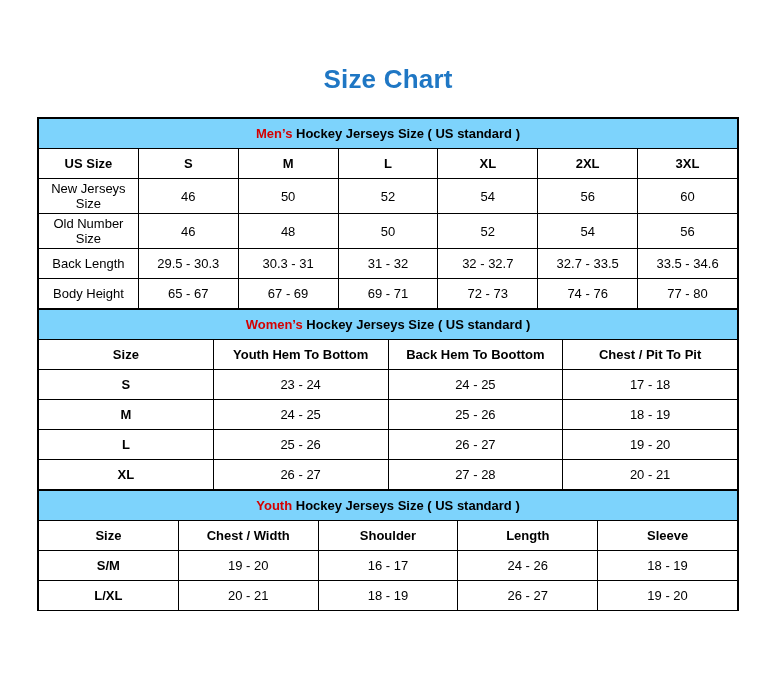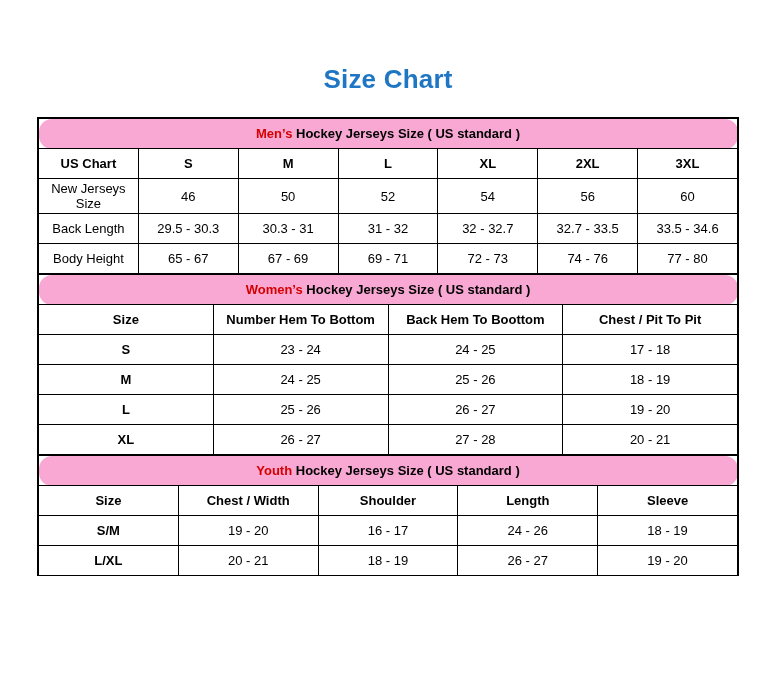--- a/index.html
+++ b/index.html
@@ -45,25 +45,24 @@
     vertical-align: middle;
     height: 25px;
     padding: 2px 2px;
   }
   
   .chart-wrap table.size-table {
     border-left: none;
     border-top: none;
   }
   .section-head td {
-    background: #f9a8d4;
+    background: #7dd3fc;
     font-weight: bold;
     font-size: 14px;
     height: 30px;
-    border-radius: 13px;
   }
   .section-head .accent-men { color: #d40000; }
   .section-head .accent-women { color: #d40000; }
   .section-head .accent-youth { color: #d40000; }
   .col-head td {
     font-weight: bold;
   }
   .row-label {
     font-weight: normal;
   }
@@ -81,38 +80,47 @@
   <div class="chart-wrap">
 
     <table class="size-table">
       <tbody>
         <tr class="section-head">
           <td colspan="7">
             <span class="accent-men">Men’s</span><span> Hockey Jerseys Size ( US standard )</span>
           </td>
         </tr>
         <tr class="col-head">
-          <td>US Chart</td>
+          <td>US Size</td>
           <td>S</td>
           <td>M</td>
           <td>L</td>
           <td>XL</td>
           <td>2XL</td>
           <td>3XL</td>
         </tr>
         <tr>
           <td class="row-label">New Jerseys Size</td>
           <td>46</td>
           <td>50</td>
           <td>52</td>
           <td>54</td>
           <td>56</td>
           <td>60</td>
         </tr>
         <tr>
+          <td class="row-label">Old Number Size</td>
+          <td>46</td>
+          <td>48</td>
+          <td>50</td>
+          <td>52</td>
+          <td>54</td>
+          <td>56</td>
+        </tr>
+        <tr>
           <td class="row-label">Back Length</td>
           <td>29.5 - 30.3</td>
           <td>30.3 - 31</td>
           <td>31 - 32</td>
           <td>32 - 32.7</td>
           <td>32.7 - 33.5</td>
           <td>33.5 - 34.6</td>
         </tr>
         <tr>
           <td class="row-label">Body Height</td>
@@ -128,21 +136,21 @@
 
     <table class="size-table">
       <tbody>
         <tr class="section-head">
           <td colspan="4">
             <span class="accent-women">Women’s</span><span> Hockey Jerseys Size ( US standard )</span>
           </td>
         </tr>
         <tr class="col-head">
           <td style="width:19.2%">Size</td>
-          <td style="width:26.9%">Number Hem To Bottom</td>
+          <td style="width:26.9%">Youth Hem To Bottom</td>
           <td style="width:26.9%">Back Hem To Boottom</td>
           <td style="width:27.0%">Chest / Pit To Pit</td>
         </tr>
         <tr>
           <td class="bold-cell">S</td>
           <td>23 - 24</td>
           <td>24 - 25</td>
           <td>17 - 18</td>
         </tr>
         <tr>

